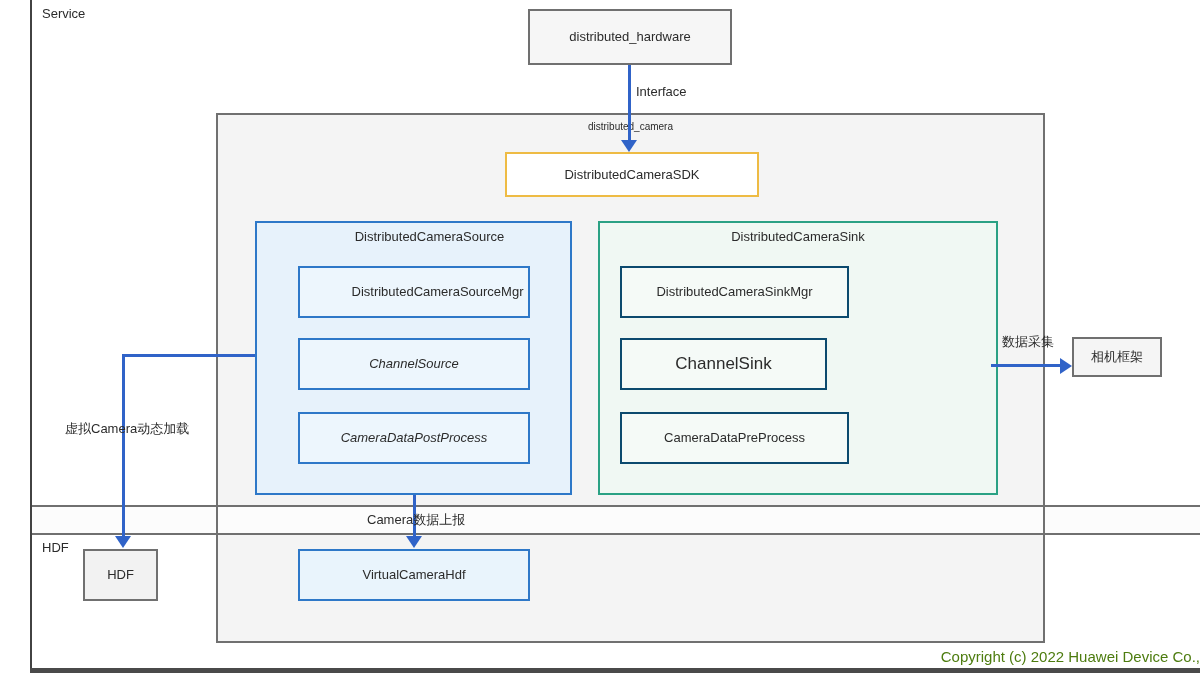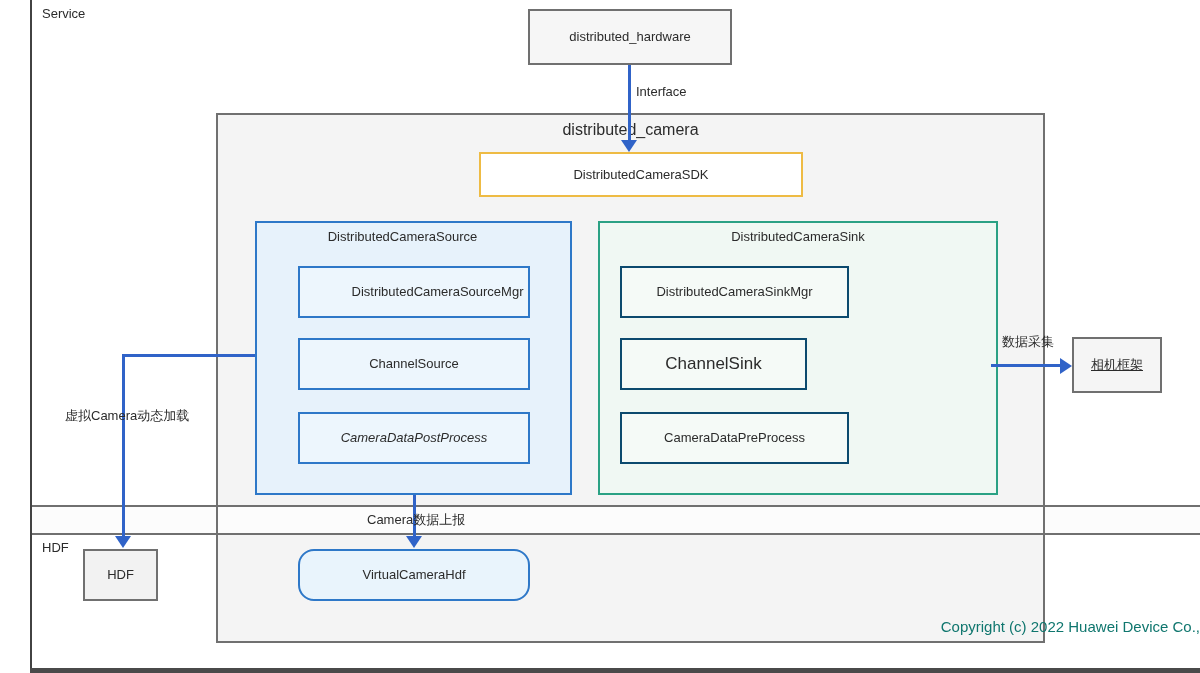--- a/index.html
+++ b/index.html
@@ -31,21 +31,21 @@
   .container-outer {
     position: absolute;
     left: 186px; top: 113px; width: 829px; height: 530px;
     border: 2px solid #707070;
     background: #f4f4f4;
     z-index: 1;
   }
   .container-title {
     position: absolute;
     left: 186px; top: 121px; width: 829px;
-    text-align: center; font-size: 16px; z-index: 4;
+    text-align: center; font-size: 10px; z-index: 4;
   }
   .group-title {
     position: absolute;
     top: 229px;
     text-align: center; font-size: 13px; z-index: 5;
   }
   .src-group {
     position: absolute;
     left: 225px; top: 221px; width: 317px; height: 274px;
     border: 2px solid #2e78c8; background: #e7f2fb; z-index: 3;
@@ -79,22 +79,22 @@
   .arrow-right {
     position: absolute; width: 0; height: 0; z-index: 6;
     border-top: 8px solid transparent;
     border-bottom: 8px solid transparent;
     border-left: 12px solid #3063c8;
   }
   .big-text { font-size: 17px; }
   .edge-left   { position: absolute; left: 0; top: 0; width: 2px; height: 668px; background: #424242; z-index: 7; }
   .edge-bottom { position: absolute; left: 0; top: 668px; width: 1200px; height: 5px; background: #4a4a4a; z-index: 7; }
   .copyright {
-    position: absolute; right: 30px; top: 618px;
-    font-size: 15px; color: #0f766e; z-index: 6;
+    position: absolute; right: 30px; top: 648px;
+    font-size: 15px; color: #4d7c0f; z-index: 6;
   }
 </style>
 </head>
 <body>
 
 <div class="canvas">
 
   <div class="edge-left"></div>
   <div class="edge-bottom"></div>
 
@@ -107,48 +107,48 @@
   <div class="arrow-down" style="left:591px; top:140px;"></div>
   <div class="label" style="left:606px; top:84px;">Interface</div>
 
   <div class="container-outer"></div>
   <div class="container-title">distributed_camera</div>
 
   <div class="band"></div>
   <div class="band-seg" style="left:186px;"></div>
   <div class="band-seg" style="left:1013px;"></div>
 
-  <div class="box yellow-box" style="left:449px; top:152px; width:324px; height:45px; z-index:4;">DistributedCameraSDK</div>
+  <div class="box yellow-box" style="left:475px; top:152px; width:254px; height:45px; z-index:4;">DistributedCameraSDK</div>
 
   <div class="src-group"></div>
-  <div class="group-title" style="left:214px; width:317px;">DistributedCameraSource</div>
+  <div class="group-title" style="left:241px; width:317px;">DistributedCameraSource</div>
   <div class="box blue-box" style="left:268px; top:266px; width:232px; height:52px; z-index:4;padding-left:47px;">DistributedCameraSourceMgr</div>
-  <div class="box blue-box" style="left:268px; top:338px; width:232px; height:52px; z-index:4;">ChannelSource</div>
+  <div class="box blue-box" style="left:268px; top:338px; width:232px; height:52px; z-index:4;font-style:italic;">ChannelSource</div>
   <div class="box blue-box" style="left:268px; top:412px; width:232px; height:52px; z-index:4;font-style:italic;">CameraDataPostProcess</div>
 
   <div class="snk-group"></div>
   <div class="group-title" style="left:568px; width:400px;">DistributedCameraSink</div>
   <div class="box teal-box" style="left:590px; top:266px; width:229px; height:52px; z-index:4;">DistributedCameraSinkMgr</div>
-  <div class="box teal-box big-text" style="left:590px; top:338px; width:187px; height:52px; z-index:4;">ChannelSink</div>
+  <div class="box teal-box big-text" style="left:590px; top:338px; width:207px; height:52px; z-index:4;">ChannelSink</div>
   <div class="box teal-box" style="left:590px; top:412px; width:229px; height:52px; z-index:4;">CameraDataPreProcess</div>
 
 
   <div class="shaft-h" style="left:961px; top:364px; width:72px;"></div>
   <div class="arrow-right" style="left:1030px; top:358px;"></div>
   <div class="label" style="left:972px; top:333px;">数据采集</div>
 
-  <div class="box gray-box" style="left:1042px; top:337px; width:90px; height:56px; z-index:4; background:#f5f5f5;text-decoration:underline;">相机框架</div>
+  <div class="box gray-box" style="left:1042px; top:337px; width:90px; height:40px; z-index:4; background:#f5f5f5;">相机框架</div>
 
   <div class="shaft-h" style="left:92px; top:354px; width:133px;"></div>
   <div class="shaft-v" style="left:92px; top:354px; height:182px;"></div>
   <div class="arrow-down" style="left:85px; top:536px;"></div>
-  <div class="label" style="left:35px; top:407px;">虚拟Camera动态加载</div>
+  <div class="label" style="left:35px; top:420px;">虚拟Camera动态加载</div>
 
   <div class="shaft-v" style="left:383px; top:495px; height:41px;"></div>
   <div class="arrow-down" style="left:376px; top:536px;"></div>
   <div class="label" style="left:337px; top:511px;">Camera数据上报</div>
 
   <div class="box gray-box" style="left:53px; top:549px; width:75px; height:52px; z-index:4; background:#f2f2f2;">HDF</div>
-  <div class="box blue-box" style="left:268px; top:549px; width:232px; height:52px; z-index:4; background:#e9f4fc;border-radius:16px;">VirtualCameraHdf</div>
+  <div class="box blue-box" style="left:268px; top:549px; width:232px; height:52px; z-index:4; background:#e9f4fc;">VirtualCameraHdf</div>
 
   <div class="copyright">Copyright (c) 2022 Huawei Device Co.,</div>
 
 </div>
 
 </body></html>

